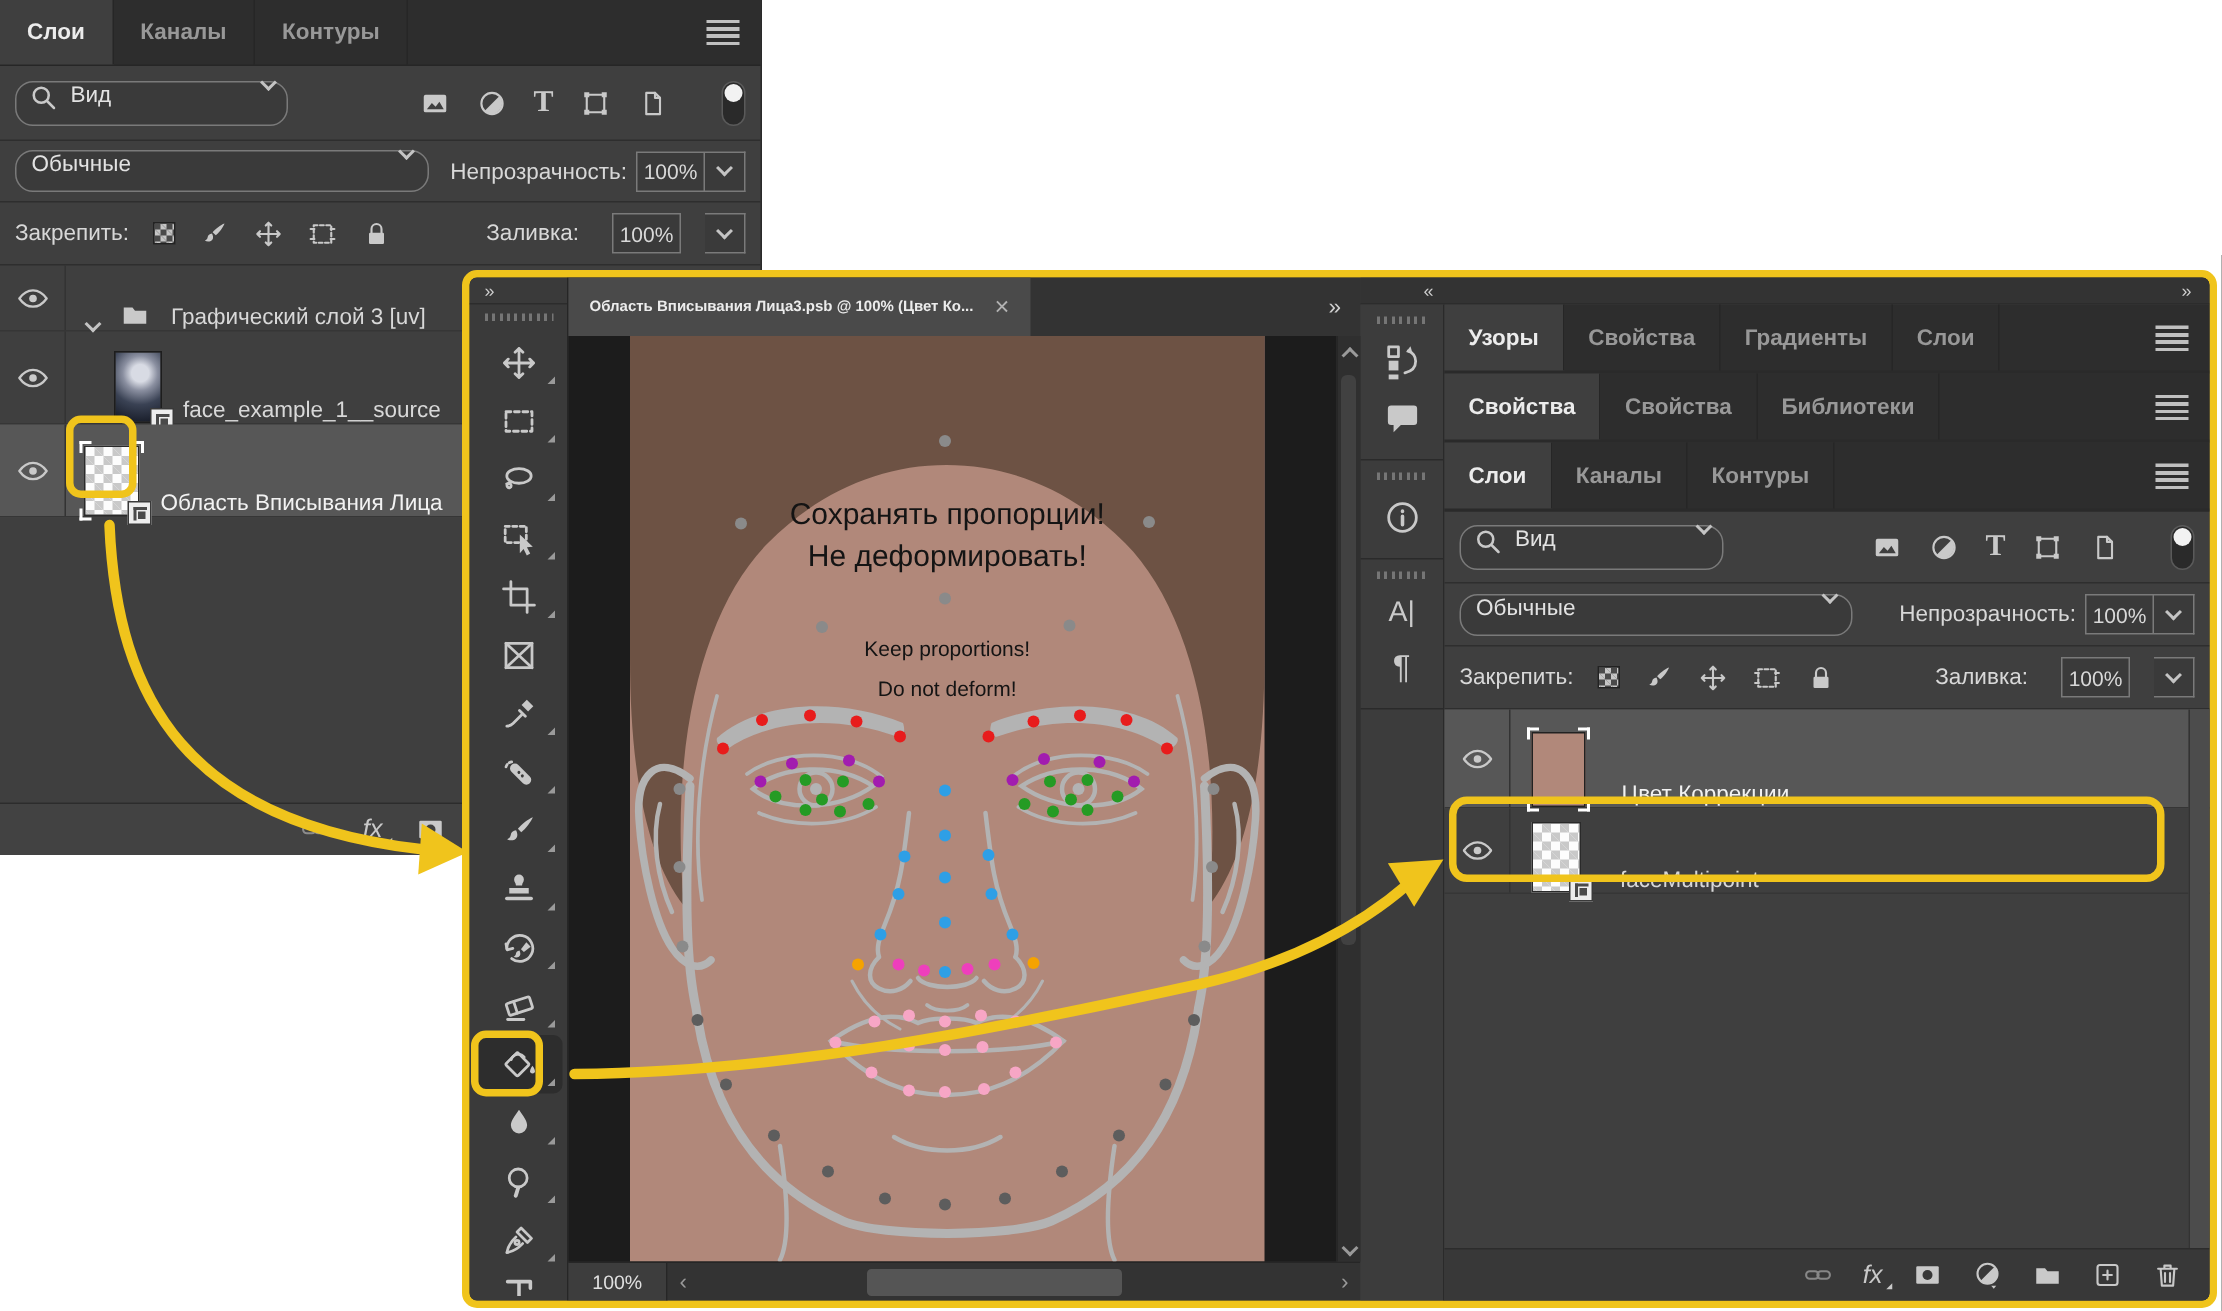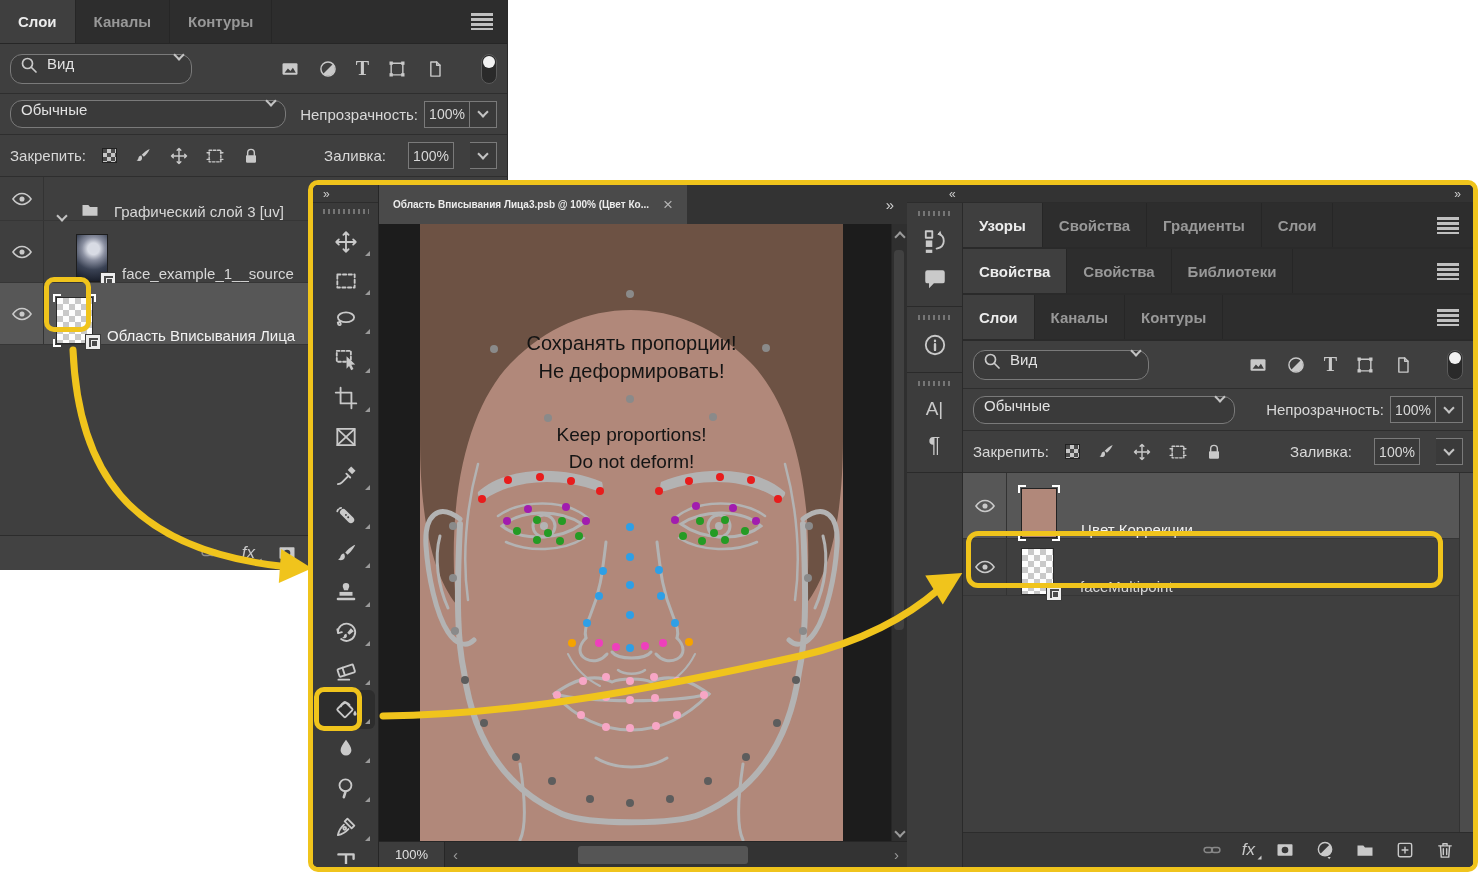--- a/index.html
+++ b/index.html
@@ -56,21 +56,21 @@
   .tool{position:relative;width:58px;height:39px;display:flex;align-items:center;justify-content:center}
   .tool.on{background:#2d2d2d;border-radius:6px}
   .tri{position:absolute;right:5px;bottom:5px;width:0;height:0;border-left:5px solid transparent;border-bottom:5px solid #9a9a9a}
   #docmain{width:528px;display:flex;flex-direction:column}
   #doctabs{height:39px;background:#333;display:flex;align-items:stretch}
   #doctab{background:#4a4a4a;display:flex;align-items:center;gap:14px;padding:0 14px;max-width:478px}
   #doctab .ttl{font-weight:bold;color:#ececec;font-size:10px;white-space:nowrap;overflow:hidden}
   #canvasrow{flex:1;display:flex}
   #canvas{position:relative;flex:1;background:var(--cv);overflow:hidden}
   #faceimg{position:absolute;left:41px;top:0;width:423px;height:617px;background:var(--skin)}
-  .ovtext{position:absolute;left:0;width:100%;text-align:center;color:#141414;font-size:19px}
+  .ovtext{position:absolute;left:0;width:100%;text-align:center;color:#141414;font-size:14px}
   #vscroll{width:16px;background:#2f2f2f;display:flex;flex-direction:column;align-items:center;justify-content:space-between;padding:5px 0;border-left:1px solid #262626}
   #vthumb{position:absolute;right:3px;top:26px;width:10px;height:380px;background:#414141;border-radius:4px}
   #statusbar{height:26px;background:#333;border-top:1px solid #262626;display:flex;align-items:center}
   #zoombox{width:66px;height:100%;background:#3d3d3d;border-right:1px solid #262626;display:flex;align-items:center;justify-content:center;font-size:13px;color:#e0e0e0}
   #htrack{flex:1;height:100%;position:relative;display:flex;align-items:center;justify-content:space-between;padding:0 8px;color:#9a9a9a}
   #hthumb{position:absolute;left:133px;top:4px;width:170px;height:18px;background:#555;border-radius:3px}
   
   #dock{width:566px;background:#3c3c3c;display:flex;flex-direction:column}
   #dockhead{height:18px;display:flex;align-items:center;justify-content:space-between;padding:0 12px 0 42px;color:#cfcfcf;font-size:12px;background:#333;border-bottom:1px solid #2c2c2c}
   #dockbody{flex:1;display:flex}

